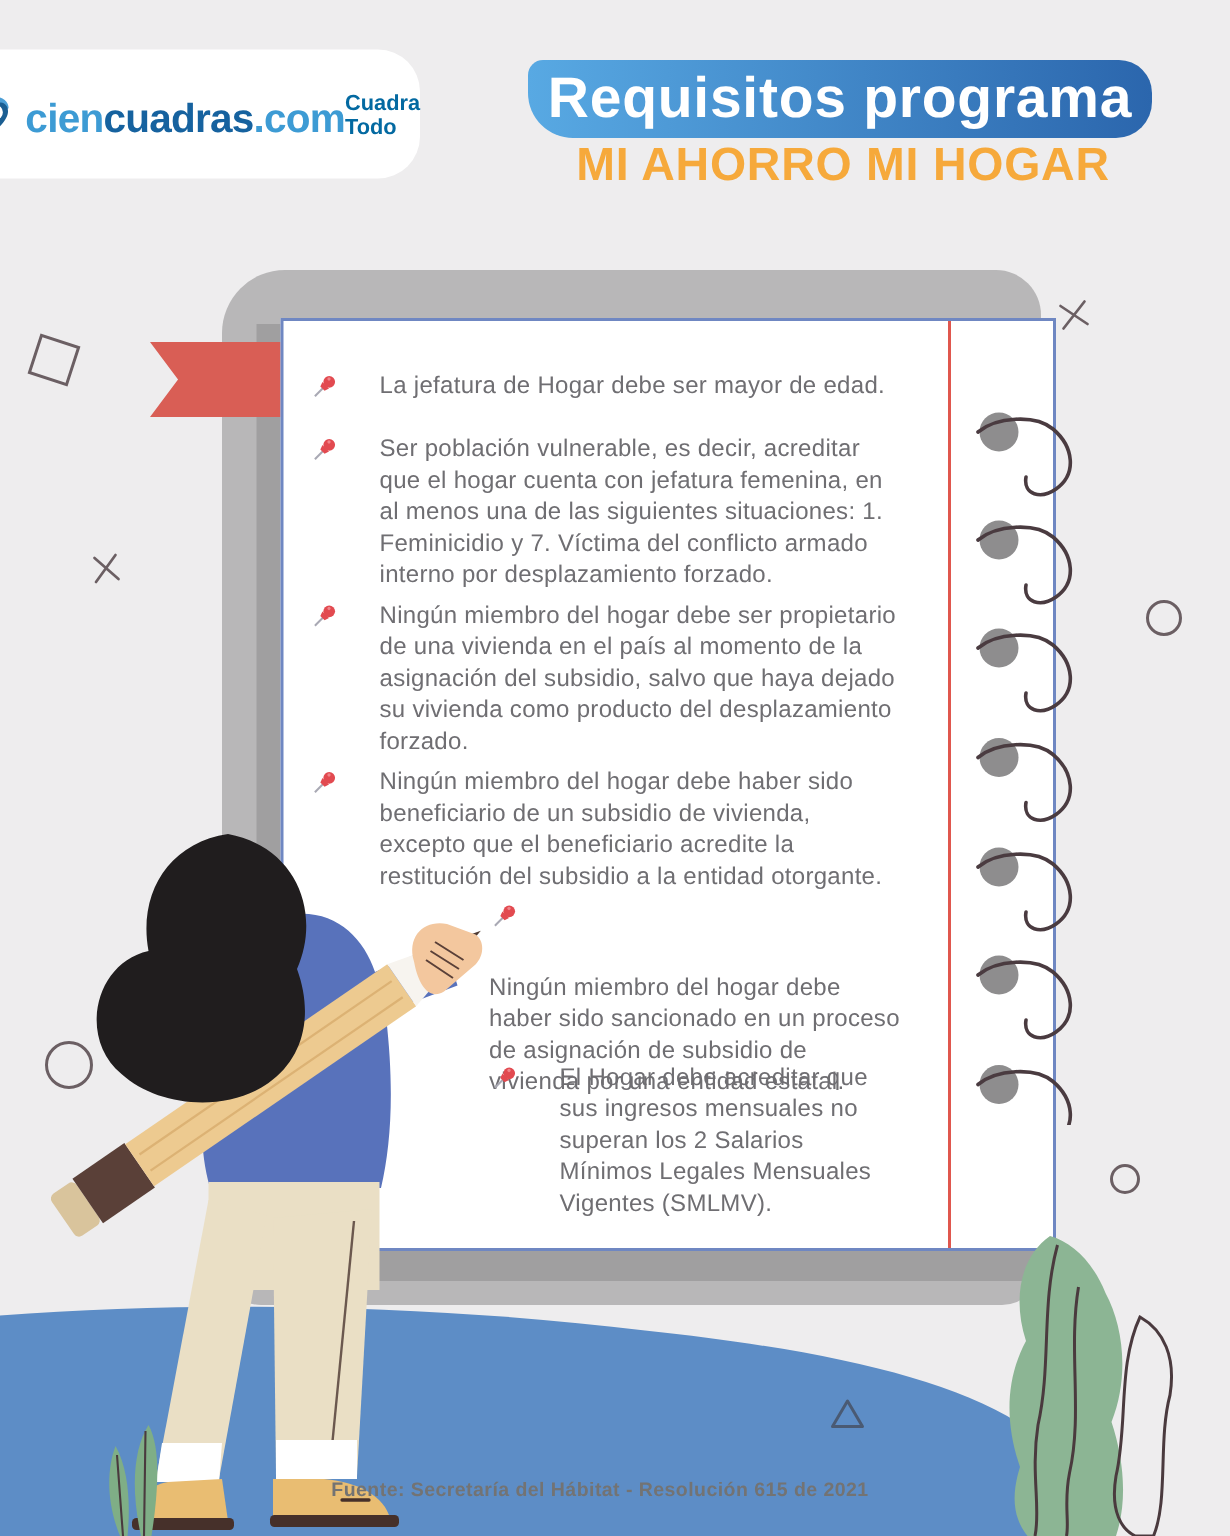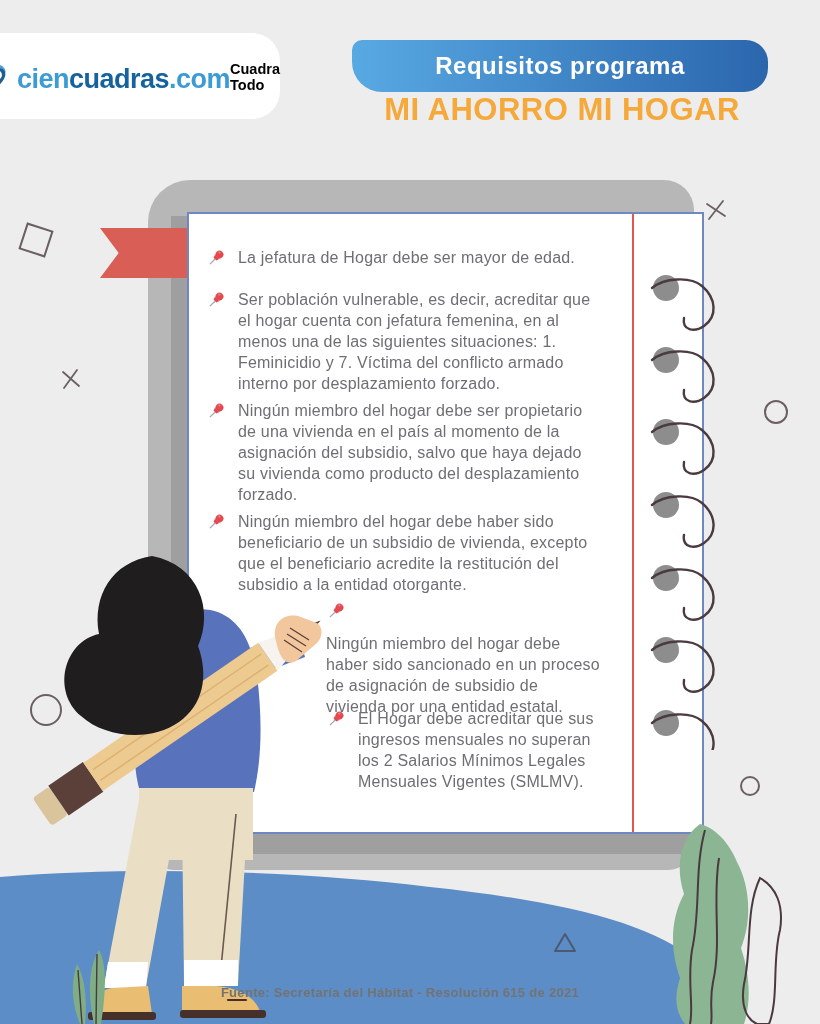--- a/index.html
+++ b/index.html
@@ -8,41 +8,41 @@
   .abs{position:absolute;}
 
   
   .logo-card{left:-14px;top:33px;width:294px;height:86px;background:#ffffff;
     border-radius:0 28px 28px 0;display:flex;align-items:center;justify-content:center;gap:9px;}
   .logo-texts{display:flex;align-items:flex-end;}
   .logo-main{font-size:27px;line-height:28px;letter-spacing:-0.5px;}
   .logo-cien{color:#3d9bd4;font-weight:600;}
   .logo-cuadras{color:#16629f;font-weight:800;}
   .logo-tld{color:#3d9bd4;font-weight:600;}
-  .logo-tag{color:#000000;font-weight:800;font-size:14.5px;margin-top:1px;}
+  .logo-tag{color:#0369a1;font-weight:800;font-size:14.5px;margin-top:1px;}
 
   .banner{left:352px;top:40px;width:416px;height:52px;
     background:linear-gradient(90deg,#58a9e3,#2b66ad);
     border-radius:10px 22px 24px 30px;display:flex;align-items:center;justify-content:center;}
-  .banner-text{color:#ffffff;font-size:24px;font-weight:800;letter-spacing:0.5px;}
+  .banner-text{color:#ffffff;font-size:38px;font-weight:800;letter-spacing:0.5px;}
   .program-title{left:352px;top:92px;width:420px;text-align:center;color:#f6a93b;
     font-size:31px;font-weight:800;letter-spacing:0.5px;}
 
   
   .clipboard{left:148px;top:180px;width:546px;height:690px;background:#b8b7b8;
     border-radius:42px 30px 26px 26px;}
   .page-shadow{left:171px;top:216px;width:532px;height:638px;background:#a09fa0;}
   .ribbon{left:100px;top:228px;width:89px;height:50px;background:#d95e55;
     clip-path:polygon(0 0,100% 0,100% 100%,0 100%,21% 50%);}
   .page{left:187px;top:212px;width:517px;height:622px;background:#ffffff;
     border:2px solid #6f87c2;box-sizing:border-box;}
   .margin-line{left:632px;top:214px;width:2px;height:618px;background:#e0574e;}
 
   
-  .req{display:flex;gap:12px;color:#6f6e72;font-size:16px;line-height:21px;letter-spacing:0.2px;}
+  .req{display:flex;gap:27px;color:#6f6e72;font-size:16px;line-height:21px;letter-spacing:0.2px;}
   .req .pin{flex:0 0 20px;width:20px;height:20px;margin-top:1px;}
   .req-1{left:206px;top:247px;width:400px;}
   .req-2{left:206px;top:289px;width:392px;}
   .req-3{left:206px;top:400px;width:396px;}
   .req-4{left:206px;top:511px;width:392px;}
   .req-5{left:326px;top:600px;width:276px;flex-direction:column;}
   .req-6{left:326px;top:708px;width:276px;}
 
   
   .footer-source{left:180px;top:985px;width:440px;text-align:center;color:#737373;

